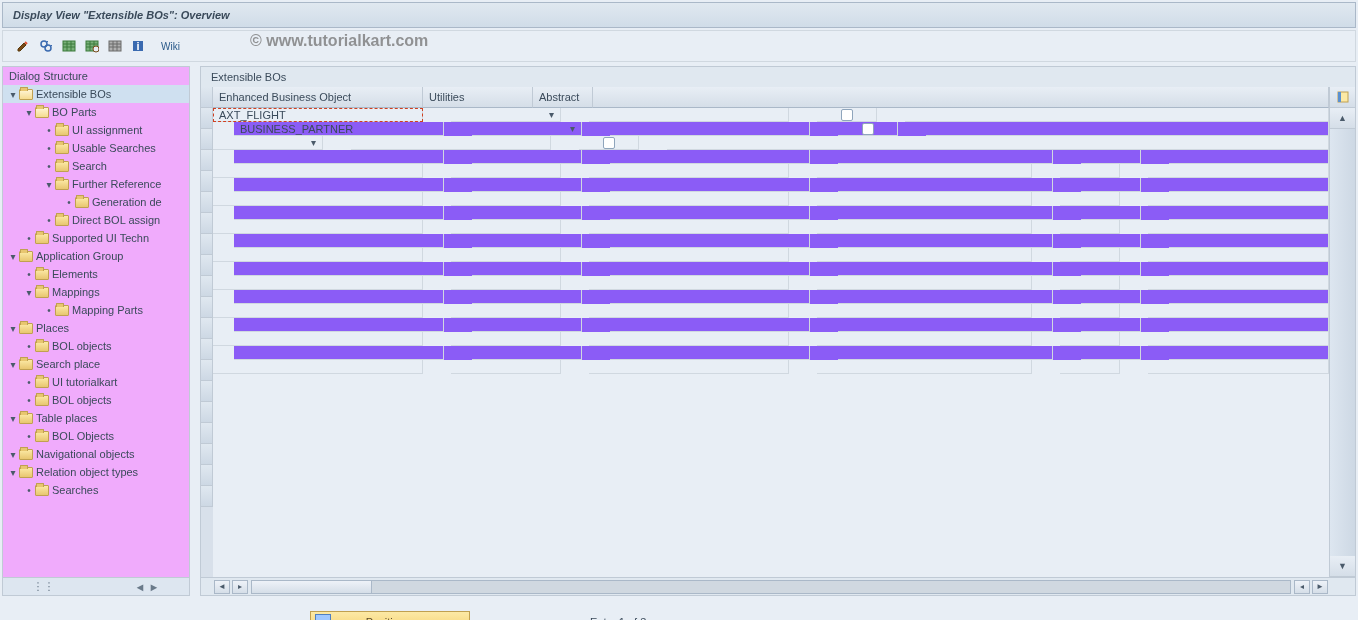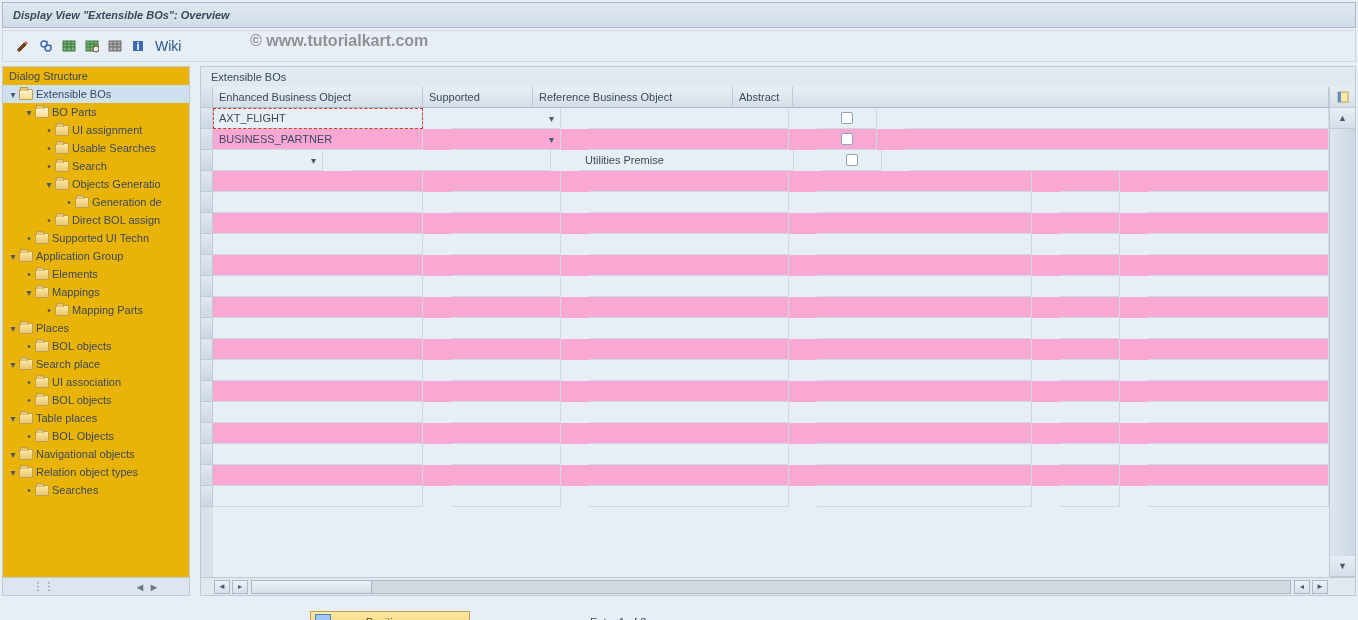--- a/index.html
+++ b/index.html
@@ -4,30 +4,30 @@
   <style>
     * { box-sizing: border-box; margin: 0; padding: 0; font-family: Arial, sans-serif; font-size: 11px; }
     body { background: #e8eef5; width: 1358px; height: 620px; overflow: hidden; position: relative; }
     
     
     .titlebar { background: linear-gradient(#e0e8f0, #d0dce8); border: 1px solid #aab8c8; height: 26px; display: flex; align-items: center; padding-left: 10px; font-style: italic; font-weight: bold; font-size: 14px; color: #3a4a5a; margin: 2px; }
     
     
     .toolbar { background: #e8eef5; height: 32px; display: flex; align-items: center; gap: 3px; padding-left: 10px; border: 1px solid #d0d8e0; margin: 0 2px; }
     .toolbar-btn { width: 20px; height: 20px; background: #e8eef5; border: 1px solid transparent; display: flex; align-items: center; justify-content: center; cursor: pointer; }
-    .wiki-link { color: #2a5a8a; font-size: 14px; margin-left: 4px; cursor: pointer; }
+    .wiki-link { color: #2a5a8a; font-size: 10px; margin-left: 10px; cursor: pointer; }
     
     
     .watermark { position: absolute; left: 250px; top: 32px; color: #737373; font-size: 16px; font-weight: bold; z-index: 100; pointer-events: none; opacity: 0.75; }
     
     
     .main { display: flex; margin: 4px 2px 0 2px; height: 530px; }
     
     
-    .sidebar { width: 188px; background: #eab308; border: 1px solid #c0cad5; display: flex; flex-direction: column; }
+    .sidebar { width: 188px; background: #f0abfc; border: 1px solid #c0cad5; display: flex; flex-direction: column; }
     .sidebar-title { padding: 3px 6px; color: #3a4a5a; font-size: 11px; }
     .tree { flex: 1; overflow: hidden; }
     .tree-item { display: flex; align-items: center; height: 18px; white-space: nowrap; cursor: pointer; color: #3a4a5a; }
     .tree-toggle { width: 12px; display: inline-block; text-align: center; color: #4a5a6a; font-size: 10px; }
     .tree-bullet { width: 12px; display: inline-block; text-align: center; color: #4a5a6a; font-size: 10px; }
     .folder-icon { width: 14px; height: 11px; display: inline-block; background: linear-gradient(#fce9a5, #e8c670); border: 1px solid #c0a050; border-radius: 1px; margin-right: 3px; position: relative; }
     .folder-icon::before { content: ""; position: absolute; top: -3px; left: 0; width: 6px; height: 3px; background: #e8c670; border: 1px solid #c0a050; border-bottom: none; border-radius: 1px 1px 0 0; }
     .folder-open { background: linear-gradient(#fff5d5, #f5dc90); }
     .tree-label { font-size: 11px; }
     .indent-0 { padding-left: 4px; }
@@ -42,22 +42,22 @@
     .content { flex: 1; margin-left: 10px; background: #e8eef5; border: 1px solid #c0cad5; display: flex; flex-direction: column; }
     .content-title { padding: 4px 10px; color: #3a4a5a; background: #e0e8f0; }
     
     .grid-wrap { flex: 1; display: flex; overflow: hidden; position: relative; }
     .rowheaders { width: 12px; background: #d8e0ea; }
     .rowheader-cell { height: 21px; border-bottom: 1px solid #c0cad5; border-right: 1px solid #c0cad5; background: linear-gradient(#e0e8f0,#cdd8e4); }
     
     .grid { flex: 1; overflow: hidden; }
     .grid-head { display: flex; background: #a21caf; }
     .grid-head-cell { height: 21px; padding: 3px 6px; border-right: 1px solid #c0cad5; border-bottom: 1px solid #aab8c8; color: #3a4a5a; background: linear-gradient(#e8eef5, #d5dee8); display:flex; align-items:center; }
-    .grid-row { display: flex; height: 21px; gap: 28px; }
-    .grid-row.alt { background: #f9a8d4; }
+    .grid-row { display: flex; height: 14px; gap: 28px; }
+    .grid-row.alt { background: #8b5cf6; margin-left: 21px; }
     .grid-row.even { background: #e8eef5; }
     .grid-cell { padding: 3px 6px; border-right: 1px solid #d0d8e0; border-bottom: 1px solid #d0d8e0; display:flex; align-items:center; color: #3a4a5a; background: inherit; }
     .cell-dropdown { justify-content: flex-end; color: #4a5a6a; }
     .cell-dropdown::after { content: "▾"; font-size: 10px; color: #4a5a6a; margin-left: auto; }
     .cell-check { justify-content: center; }
     .chk { width: 12px; height: 12px; border: 1px solid #8fa5bc; background: #fff; border-radius: 2px; }
     
     
     .active-cell { outline: 1px dashed #d04020; outline-offset: -1px; }
     
@@ -162,21 +162,21 @@
           <span class="tree-label">Usable Searches</span>
         </div>
         <div class="tree-item indent-2">
           <span class="tree-bullet">•</span>
           <span class="folder-icon"></span>
           <span class="tree-label">Search</span>
         </div>
         <div class="tree-item indent-2">
           <span class="tree-toggle">▾</span>
           <span class="folder-icon"></span>
-          <span class="tree-label">Objects Generatio</span>
+          <span class="tree-label">Further Reference</span>
         </div>
         <div class="tree-item indent-3">
           <span class="tree-bullet">•</span>
           <span class="folder-icon"></span>
           <span class="tree-label">Generation de</span>
         </div>
         <div class="tree-item indent-2">
           <span class="tree-bullet">•</span>
           <span class="folder-icon"></span>
           <span class="tree-label">Direct BOL assign</span>
@@ -217,21 +217,21 @@
           <span class="tree-label">BOL objects</span>
         </div>
         <div class="tree-item indent-0">
           <span class="tree-toggle">▾</span>
           <span class="folder-icon"></span>
           <span class="tree-label">Search place</span>
         </div>
         <div class="tree-item indent-1">
           <span class="tree-bullet">•</span>
           <span class="folder-icon"></span>
-          <span class="tree-label">UI association</span>
+          <span class="tree-label">UI tutorialkart</span>
         </div>
         <div class="tree-item indent-1">
           <span class="tree-bullet">•</span>
           <span class="folder-icon"></span>
           <span class="tree-label">BOL objects</span>
         </div>
         <div class="tree-item indent-0">
           <span class="tree-toggle">▾</span>
           <span class="folder-icon"></span>
           <span class="tree-label">Table places</span>
@@ -284,22 +284,21 @@
           <div class="rowheader-cell"></div>
           <div class="rowheader-cell"></div>
           <div class="rowheader-cell"></div>
           <div class="rowheader-cell"></div>
           <div class="rowheader-cell"></div>
           <div class="rowheader-cell"></div>
         </div>
       <div class="grid">
         <div class="grid-head">
           <div class="grid-head-cell col-ebo">Enhanced Business Object</div>
-          <div class="grid-head-cell col-ref">Supported</div>
-          <div class="grid-head-cell col-rbo">Reference Business Object</div>
+          <div class="grid-head-cell col-ref">Utilities</div>
           <div class="grid-head-cell col-abs">Abstract</div>
           <div class="grid-head-cell col-fill"></div>
         </div>
         <div id="grid-body">
             <div class="grid-row even">
               <div class="grid-cell col-ebo active-cell">AXT_FLIGHT</div>
               <div class="grid-cell col-ref cell-dropdown"></div>
               <div class="grid-cell col-rbo"></div>
               <div class="grid-cell col-abs cell-check">
                 <span class="chk"></span>
@@ -311,21 +310,20 @@
               <div class="grid-cell col-ref cell-dropdown"></div>
               <div class="grid-cell col-rbo"></div>
               <div class="grid-cell col-abs cell-check">
                 <span class="chk"></span>
               </div>
               <div class="grid-cell col-fill"></div>
             </div>
             <div class="grid-row even">
               <div class="grid-cell col-ref cell-dropdown"></div>
               <div class="grid-cell col-rbo"></div>
-              <div class="grid-cell col-desc">Utilities Premise</div>
               <div class="grid-cell col-abs cell-check">
                 <span class="chk"></span>
               </div>
               <div class="grid-cell col-fill"></div>
             </div>
             <div class="grid-row alt">
               <div class="grid-cell col-ebo"></div>
               <div class="grid-cell col-ref "></div>
               <div class="grid-cell col-rbo"></div>
               <div class="grid-cell col-desc"></div>

